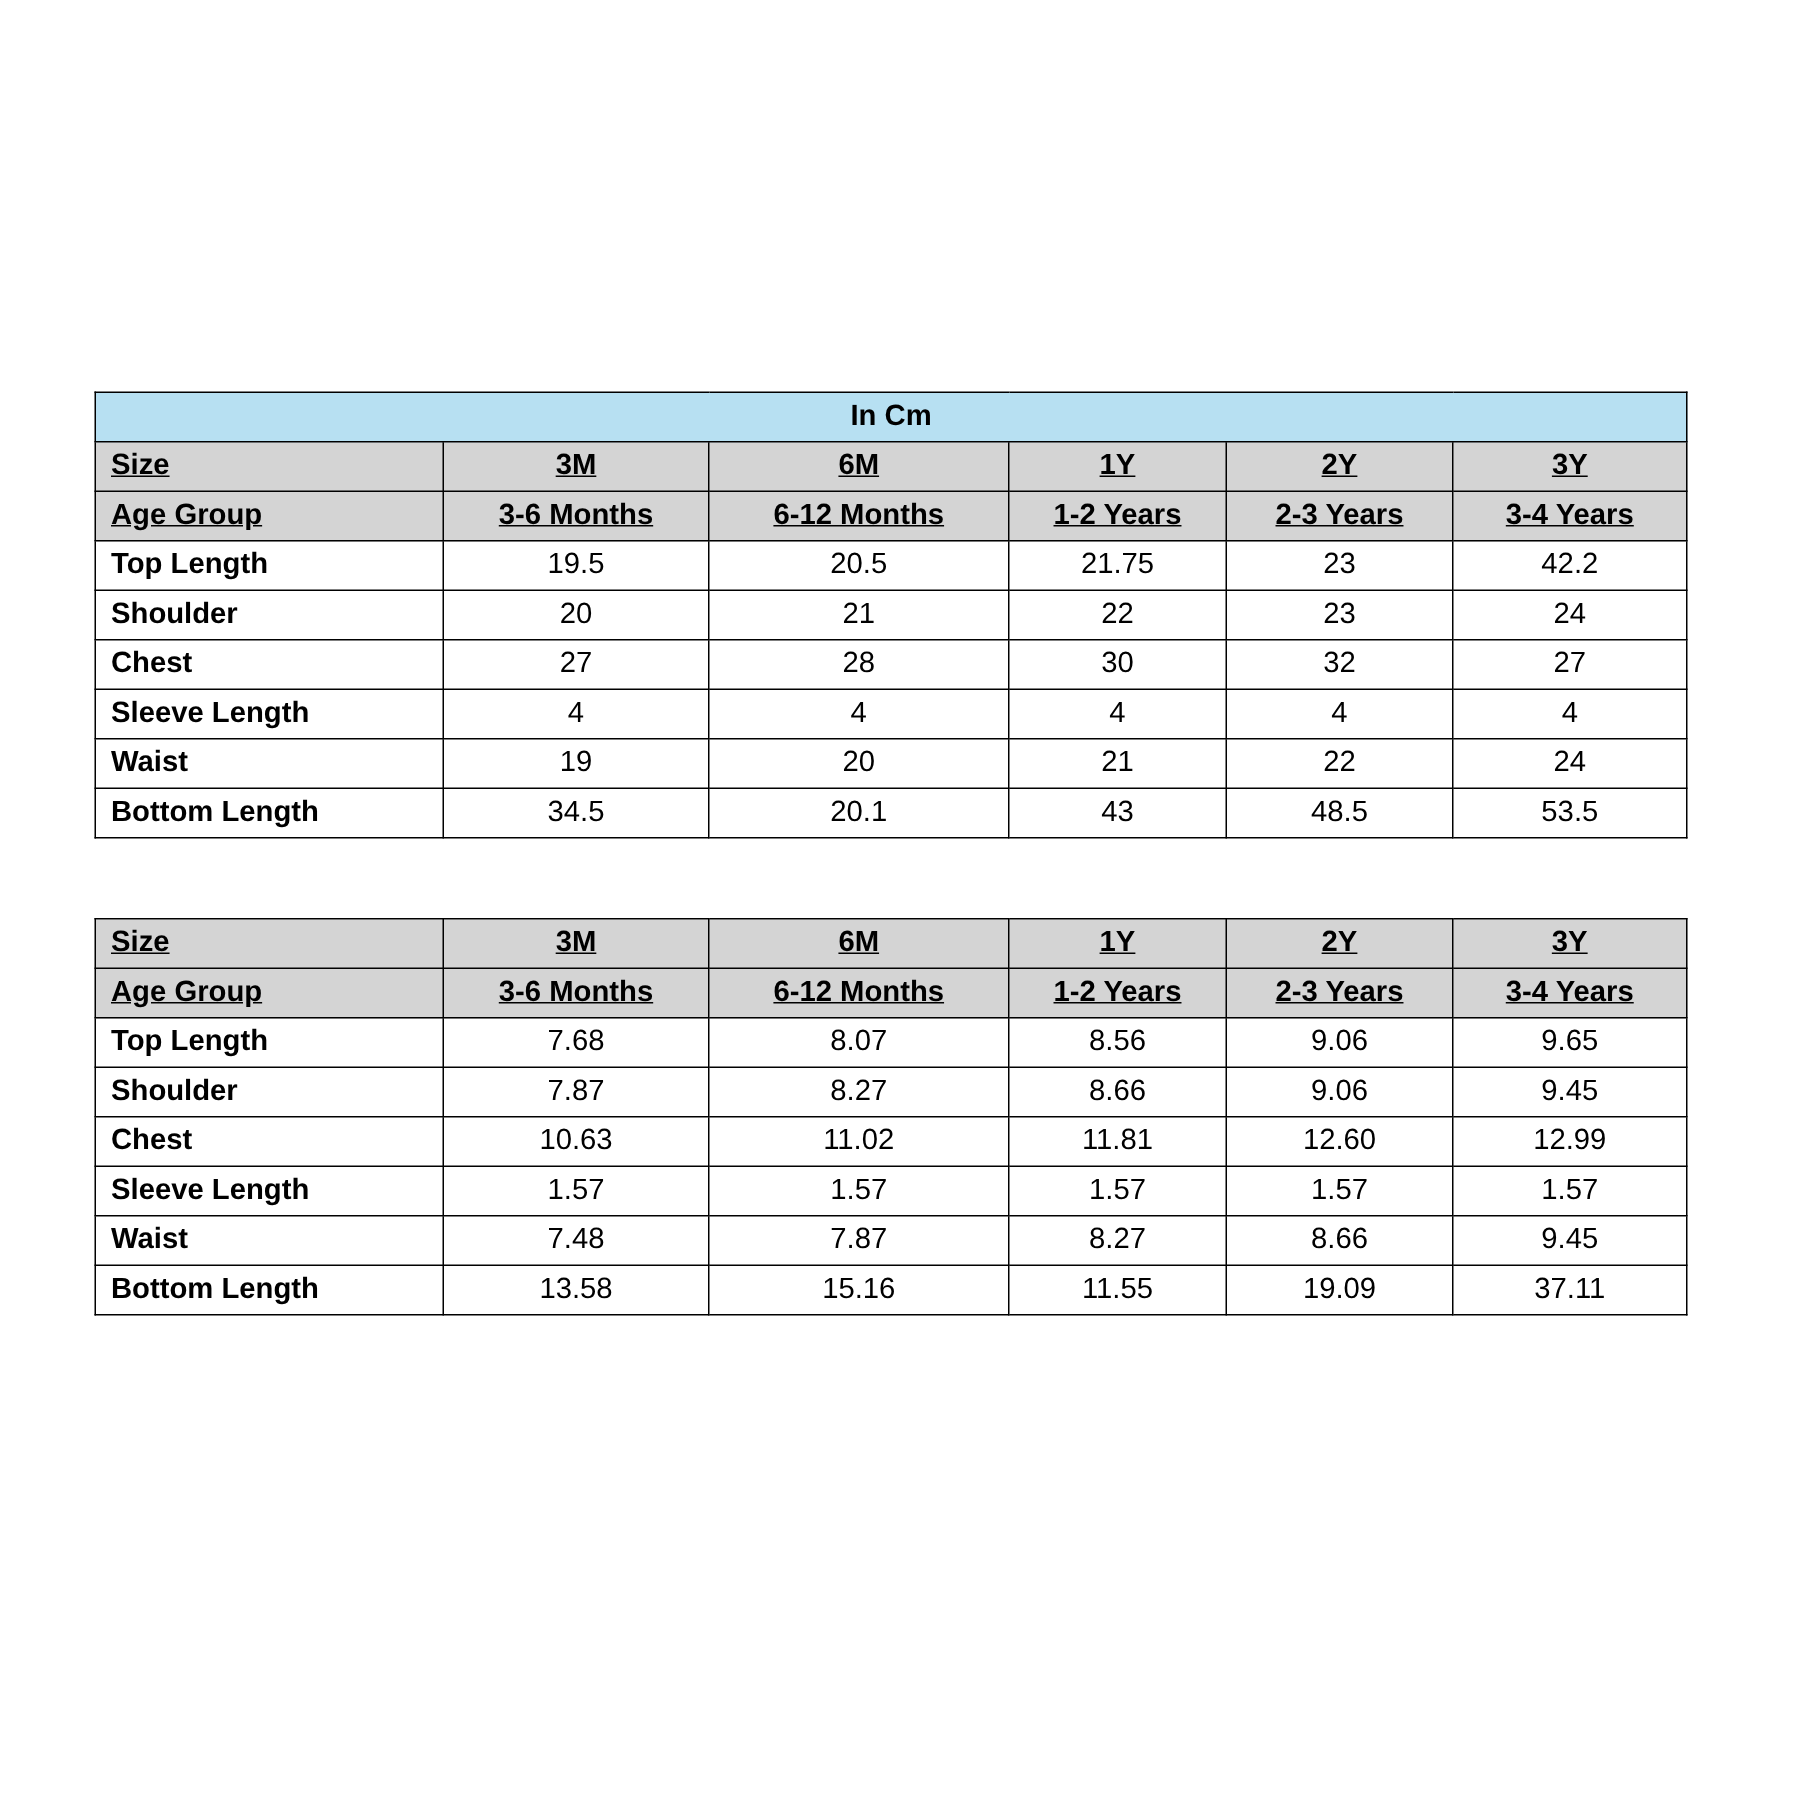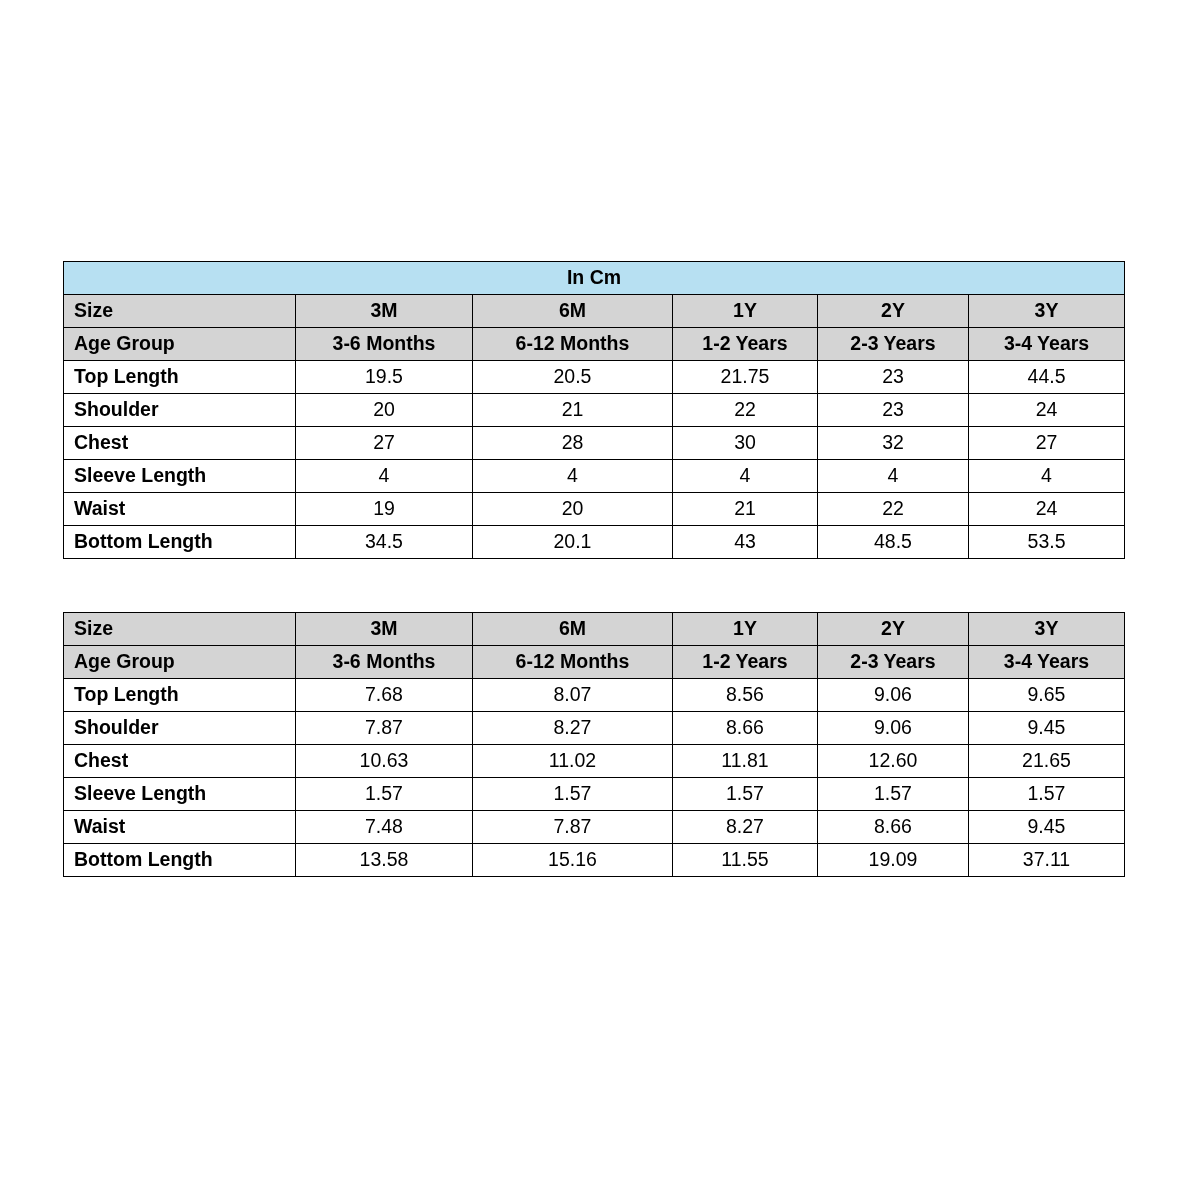--- a/index.html
+++ b/index.html
@@ -54,20 +54,21 @@
   .unit-header th {
     background: #b7e0f2;
     text-align: center;
     font-weight: bold;
     font-size: 19.5px;
     height: 35px;
   }
   .grey-row td, .grey-row th {
     background: #d4d4d4;
     font-weight: bold;
+    text-decoration: underline;
   }
   .row-label {
     text-align: left;
     font-weight: bold;
   }
   .val {
     text-align: center;
     font-weight: normal;
   }
   .grey-row .val {
@@ -110,21 +111,21 @@
           <th class="val">3-4 Years</th>
         </tr>
       </thead>
       <tbody>
         <tr>
           <td class="row-label">Top Length</td>
           <td class="val">19.5</td>
           <td class="val">20.5</td>
           <td class="val">21.75</td>
           <td class="val">23</td>
-          <td class="val">44.5</td>
+          <td class="val">42.2</td>
         </tr>
         <tr>
           <td class="row-label">Shoulder</td>
           <td class="val">20</td>
           <td class="val">21</td>
           <td class="val">22</td>
           <td class="val">23</td>
           <td class="val">24</td>
         </tr>
         <tr>
@@ -207,21 +208,21 @@
           <td class="val">8.66</td>
           <td class="val">9.06</td>
           <td class="val">9.45</td>
         </tr>
         <tr>
           <td class="row-label">Chest</td>
           <td class="val">10.63</td>
           <td class="val">11.02</td>
           <td class="val">11.81</td>
           <td class="val">12.60</td>
-          <td class="val">21.65</td>
+          <td class="val">12.99</td>
         </tr>
         <tr>
           <td class="row-label">Sleeve Length</td>
           <td class="val">1.57</td>
           <td class="val">1.57</td>
           <td class="val">1.57</td>
           <td class="val">1.57</td>
           <td class="val">1.57</td>
         </tr>
         <tr>

